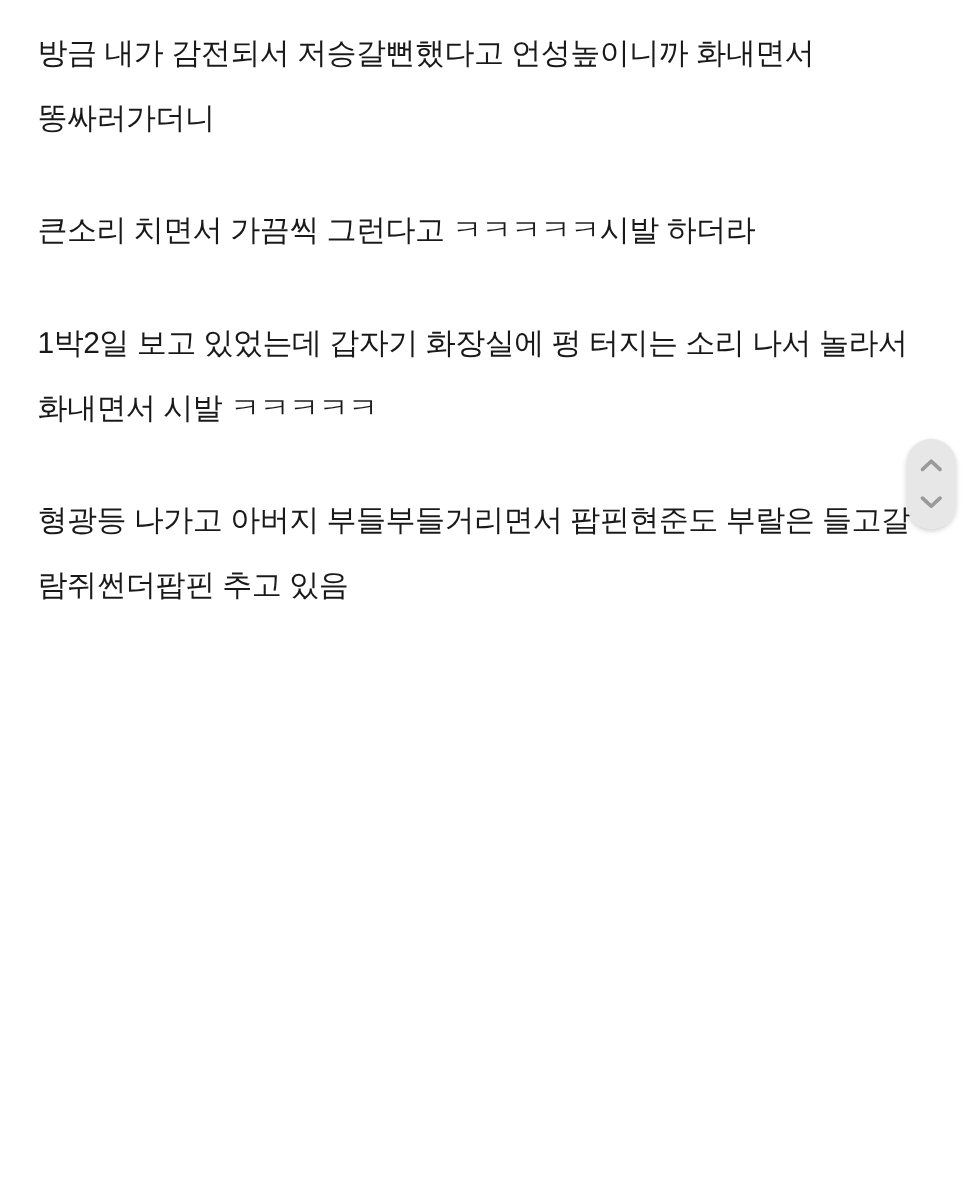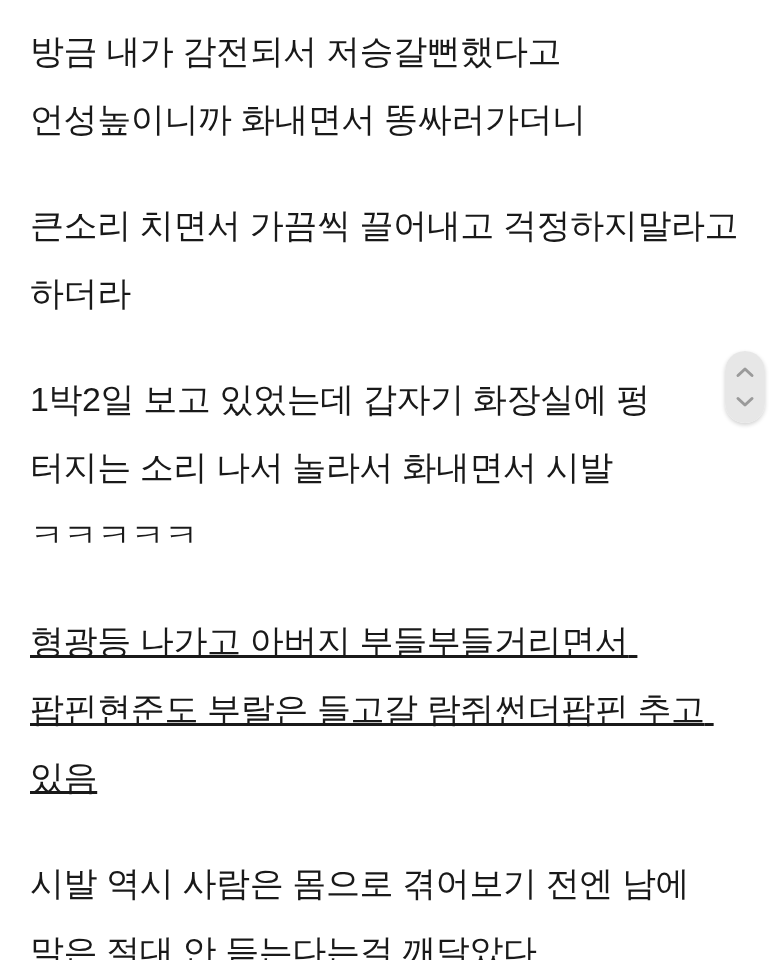--- a/index.html
+++ b/index.html
@@ -14,31 +14,30 @@
     position: relative;
     font-family: "Liberation Sans", "DejaVu Sans", sans-serif;
   }
   .post-body {
     box-sizing: border-box;
     width: 780px;
     padding: 17px 28px 0 30px;
   }
   .post-paragraph {
     margin: 0 0 38px 0;
-    font-size: 34px;
-    line-height: 68px;
+    font-size: 24px;
+    line-height: 52px;
     letter-spacing: -0.4px;
     color: #191919;
     font-weight: 400;
     white-space: pre-wrap;
     word-break: keep-all;
   }
   .post-paragraph.extra-gap {
     margin-top: 14px;
-    text-decoration: underline;
   }
   .scroll-widget {
     position: absolute;
     left: 725px;
     top: 351px;
     width: 40px;
     height: 72px;
     border-radius: 20px;
     background: rgba(229, 229, 229, 0.92);
     box-shadow: 0 2px 4px rgba(0, 0, 0, 0.18);
@@ -62,24 +61,23 @@
   }
   .scroll-btn svg {
     display: block;
   }
 </style>
 </head>
 <body>
 
 <div class="post-body">
   <p class="post-paragraph">방금 내가 감전되서 저승갈뻔했다고 언성높이니까 화내면서 똥싸러가더니</p>
-  <p class="post-paragraph">큰소리 치면서 가끔씩 끌어내고 걱정하지말라고 하더라</p>
+  <p class="post-paragraph">큰소리 치면서 가끔씩 그런다고 ㅋㅋㅋㅋㅋ시발 하더라</p>
   <p class="post-paragraph">1박2일 보고 있었는데 갑자기 화장실에 펑 터지는 소리 나서 놀라서 화내면서 시발 ㅋㅋㅋㅋㅋ</p>
   <p class="post-paragraph extra-gap">형광등 나가고 아버지 부들부들거리면서 팝핀현준도 부랄은 들고갈 람쥐썬더팝핀 추고 있음</p>
-  <p class="post-paragraph">시발 역시 사람은 몸으로 겪어보기 전엔 남에 말은 절대 안 듣는다는걸 깨달았다</p>
 </div>
 
 <div class="scroll-widget">
   <button class="scroll-btn" type="button">
     <span>
       <svg width="20" height="12" viewBox="0 0 20 12" xmlns="http://www.w3.org/2000/svg">
         <polyline points="3,9.5 10,3 17,9.5" fill="none" stroke="#9a9a9a" stroke-width="3" stroke-linecap="round" stroke-linejoin="round"></polyline>
       </svg>
     </span>
   </button>

